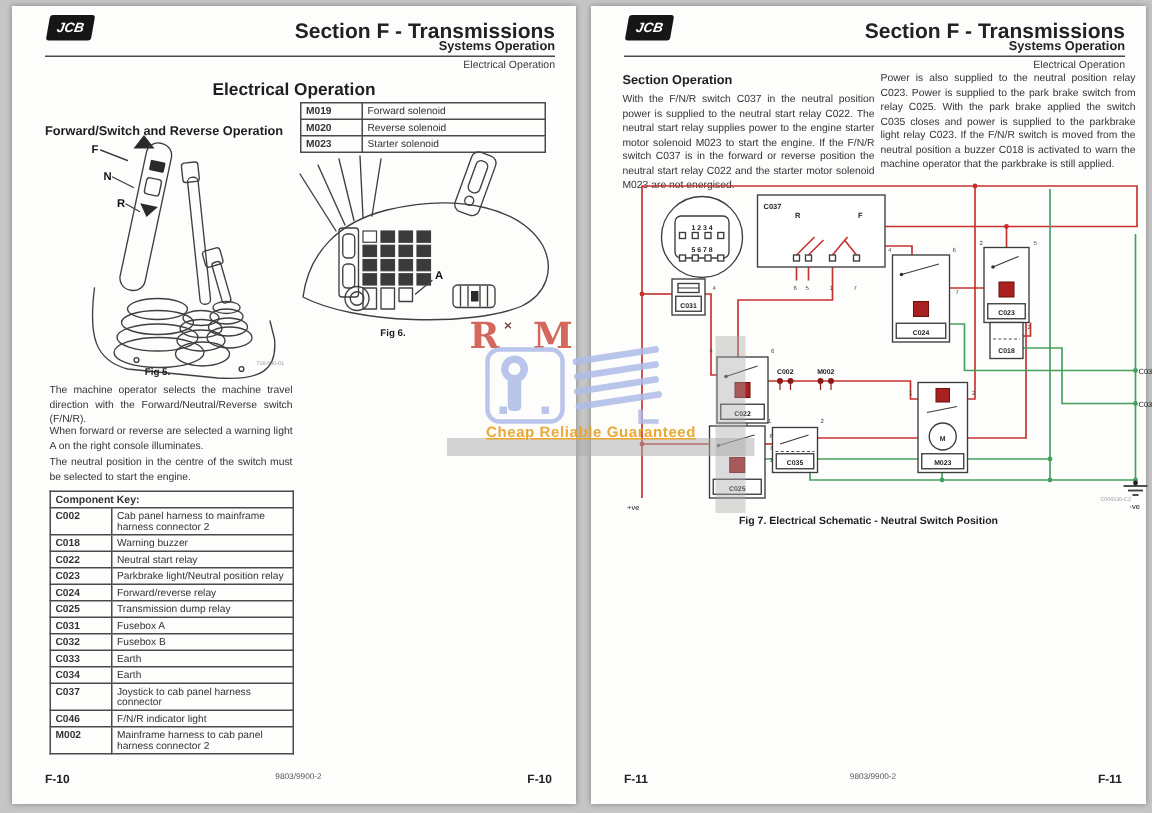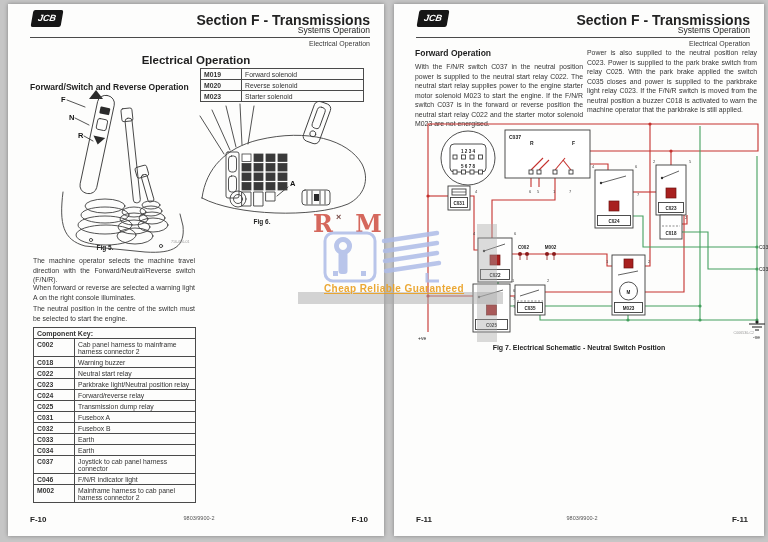--- a/index.html
+++ b/index.html
@@ -6,21 +6,21 @@
   body{width:768px;height:542px;background:#c6c6c6;position:relative;overflow:hidden;
        font-family:"Liberation Sans", sans-serif;color:#2e2e2e;}
   .page{position:absolute;top:4px;height:532px;background:#fdfdfc;box-shadow:0 0 4px rgba(0,0,0,.35);}
   #page-left{left:8px;width:376px;}
   #page-right{left:394px;width:370px;}
   .abs{position:absolute;}
   
   .logo{width:30px;height:17px;background:#161616;transform:skewX(-10deg);border-radius:2px;
         color:#fff;font-style:italic;font-weight:bold;font-size:9px;text-align:center;line-height:17px;}
   .hsection{right:14px;top:8px;font-size:14px;font-weight:bold;color:#222;}
-  .hsub{right:14px;top:21px;font-size:8.5px;font-weight:normal;color:#222;margin-left:39px;}
+  .hsub{right:14px;top:21px;font-size:8.5px;font-weight:bold;color:#222;margin-left:39px;}
   .hrule{left:22px;right:14px;top:33px;border-top:1.4px solid #4a4a4a;height:0;}
   .htopic{right:14px;top:36px;font-size:7px;color:#3a3a3a;}
   .h1{width:100%;top:50px;text-align:center;font-size:11.5px;font-weight:bold;color:#1e1e1e;}
   .h2{font-size:8.5px;font-weight:bold;color:#1e1e1e;}
   .para{font-size:6.9px;line-height:1.38;text-align:justify;color:#343434;}
   
   table{border-collapse:collapse;}
   .dtable{width:100%;font-size:6.8px;color:#333;}
   .dtable td{border:1px solid #4a4a4a;padding:1.5px 3px;vertical-align:top;}
   .dtable td.code{width:34px;font-weight:bold;}
@@ -255,21 +255,21 @@
   </div>
 </div>
 
 <div class="page" id="page-right">
   <div class="abs logo" style="left:24px;top:6px;">JCB</div>
   <div class="abs hsection">Section F - Transmissions</div>
   <div class="abs hsub">Systems Operation</div>
   <div class="abs hrule"></div>
   <div class="abs htopic">Electrical Operation</div>
 
-  <div class="abs h2" style="left:21px;top:44px;">Forward Operation</div>
+  <div class="abs h2" style="left:21px;top:44px;">Section Operation</div>
   <div class="abs para" style="left:21px;top:58px;width:168px;">With the F/N/R switch C037 in the neutral position power is supplied to the neutral start relay C022. The neutral start relay supplies power to the engine starter motor solenoid M023 to start the engine. If the F/N/R switch C037 is in the forward or reverse position the neutral start relay C022 and the starter motor solenoid M023 are not energised.</div>
   <div class="abs para" style="left:193px;top:44px;width:170px;">Power is also supplied to the neutral position relay C023. Power is supplied to the park brake switch from relay C025. With the park brake applied the switch C035 closes and power is supplied to the parkbrake light relay C023. If the F/N/R switch is moved from the neutral position a buzzer C018 is activated to warn the machine operator that the parkbrake is still applied.</div>
 
   <svg class="abs" id="fig7" style="left:14px;top:112px;" width="356" height="228" viewBox="0 0 356 228">
       <polyline points="20,216 20,8 350,8 350,35 182,35" fill="none" stroke="#c5322e" stroke-width="1.1"></polyline>
       <polyline points="20,80 40,80" fill="none" stroke="#c5322e" stroke-width="1.1"></polyline>
       <polyline points="62,80 66,80 66,134 70,134" fill="none" stroke="#c5322e" stroke-width="1.1"></polyline>
       <polyline points="147,62 147,84 84,84 84,122" fill="none" stroke="#c5322e" stroke-width="1.1"></polyline>
       <polyline points="163,62 163,48 200,48 200,54" fill="none" stroke="#c5322e" stroke-width="1.1"></polyline>
       <polyline points="104,138 199,138 199,150 204,150" fill="none" stroke="#c5322e" stroke-width="1.1"></polyline>

